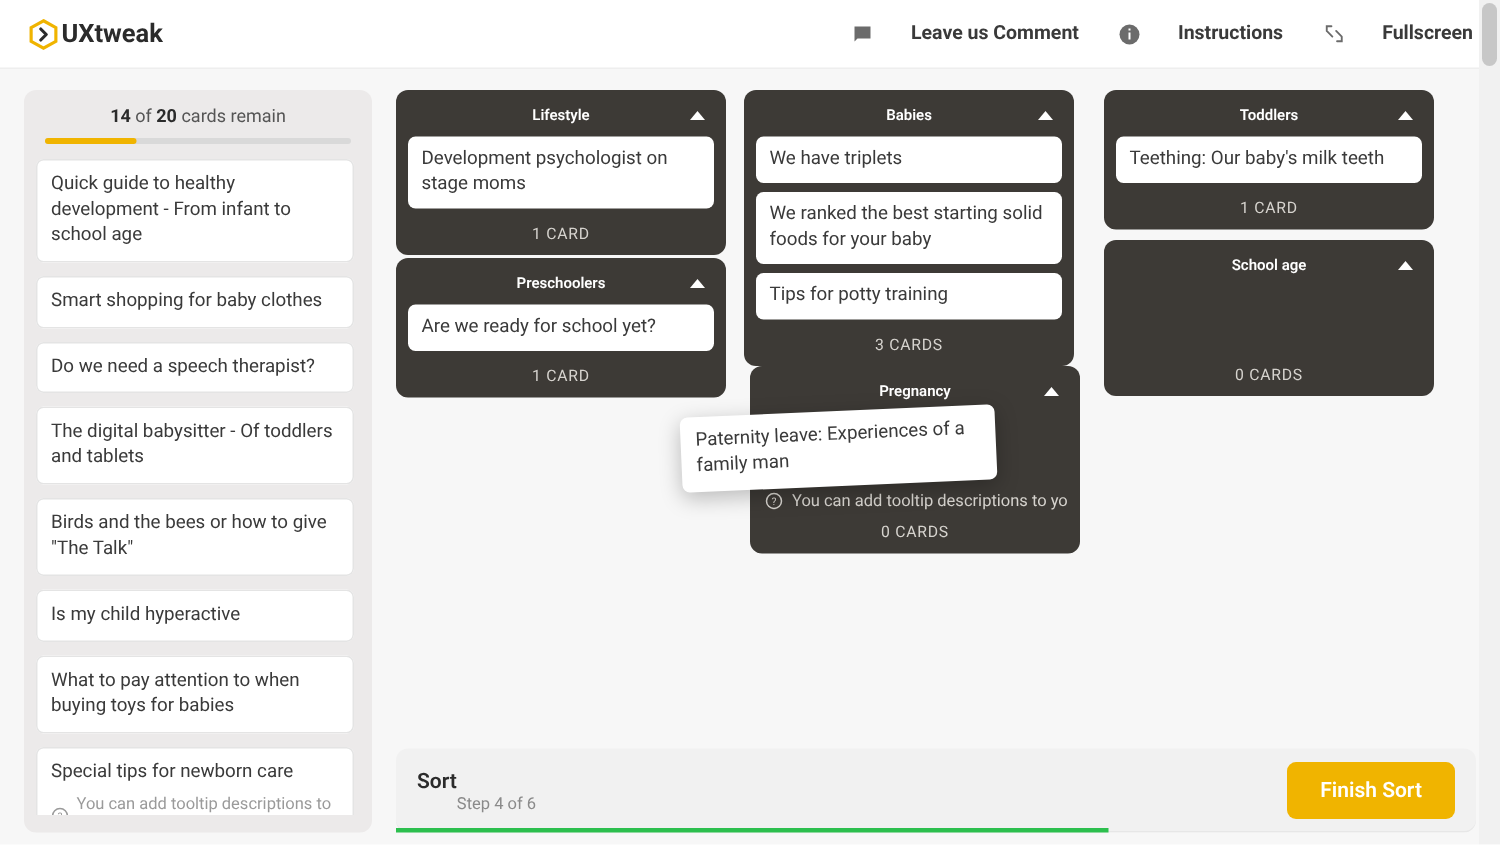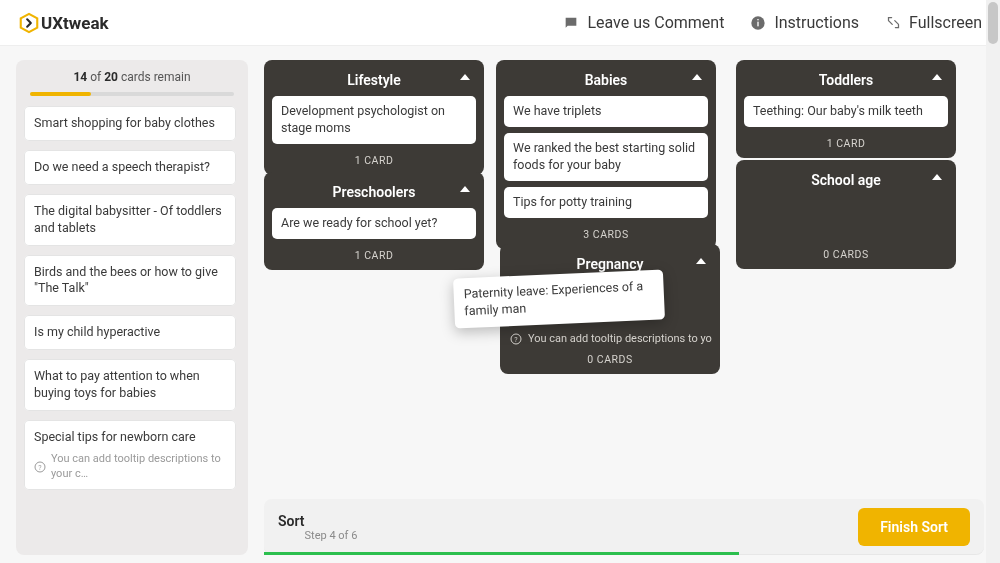--- a/index.html
+++ b/index.html
@@ -2,36 +2,36 @@
 <html><head>
 <meta charset="utf-8">
 <style>
 *{box-sizing:border-box;margin:0;padding:0;font-family:-apple-system,BlinkMacSystemFont,"Segoe UI",Roboto,Arial,sans-serif}
 html,body{width:1000px;height:563px;overflow:hidden;background:#fff}
 .shell{width:1000px;height:563px;position:relative;background:#f7f7f7}
 .topbar{height:46px;background:#fff;border-bottom:1px solid #eee;display:flex;align-items:center;padding:0 18px;justify-content:space-between}
 .logo{display:flex;align-items:center;gap:1px;font-weight:700;font-size:17px;color:#2b2b2b}
 .logo-hex{width:22px;height:22px}
 .top-actions{display:flex;align-items:center;gap:26px}
-.top-act{display:flex;align-items:center;gap:8px;font-size:16px;font-weight:400;color:#3a3a3a;cursor:pointer}
+.top-act{display:flex;align-items:center;gap:24px;font-size:13px;font-weight:700;color:#3a3a3a;cursor:pointer}
 .top-act .ic{width:16px;height:16px;display:flex;align-items:center;justify-content:center;color:#6b6b6b}
 .workspace{position:absolute;top:46px;left:0;right:0;bottom:0;padding:14px 16px 70px 16px}
 .sidebar{position:absolute;top:14px;left:16px;width:232px;bottom:8px;background:#eceaea;border-radius:8px;padding:10px 8px 8px;overflow:hidden}
 .side-head{text-align:center;font-size:12px;color:#555;margin-bottom:8px}
 .side-head b{color:#2b2b2b}
 .progress-track{height:4px;background:#d9d9d9;border-radius:2px;margin:0 6px 10px}
 .progress-fill{height:100%;background:#f0b400;border-radius:2px}
 .deck{overflow-y:auto;max-height:calc(100% - 40px);padding-right:4px}
 .card{background:#fff;border-radius:5px;padding:9px 10px;font-size:12.5px;color:#3a3a3a;margin-bottom:9px;line-height:1.35;cursor:grab;box-shadow:0 0 0 1px #e4e4e4 inset}
 .card.with-tip{position:relative}
 .tip-row{margin-top:6px;font-size:11px;color:#9a9a9a;display:flex;align-items:center;gap:5px}
 .tip-row svg{width:12px;height:12px;flex-shrink:0}
 .board{position:absolute;top:14px;left:264px;right:16px;bottom:70px}
 .cat{position:absolute;background:#3d3a36;border-radius:8px;padding:8px 8px 6px;color:#fff}
-.cat-head{display:flex;align-items:center;justify-content:center;position:relative;font-weight:600;font-size:14px;padding:4px 0 8px}
+.cat-head{display:flex;align-items:center;justify-content:center;position:relative;font-weight:600;font-size:10px;padding:4px 0 8px}
 .cat-chevron{position:absolute;right:6px;top:6px;width:0;height:0;border-left:5px solid transparent;border-right:5px solid transparent;border-bottom:6px solid #fff;cursor:pointer}
 .cat-card{background:#fff;color:#3a3a3a;border-radius:5px;padding:7px 9px;font-size:12.5px;line-height:1.35;margin-bottom:6px;cursor:grab}
 .cat-foot{text-align:center;font-size:10.5px;letter-spacing:.5px;color:#d6d3ce;padding:4px 0 2px}
 .cat-empty{height:48px}
 .cat-tip{display:flex;align-items:center;gap:6px;font-size:11px;color:#d6d3ce;padding:4px 2px;white-space:nowrap;overflow:hidden;text-overflow:ellipsis}
 .cat-tip svg{width:12px;height:12px;flex-shrink:0}
 .drag-card{position:absolute;background:#fff;border-radius:5px;padding:8px 10px;font-size:12.5px;color:#3a3a3a;line-height:1.35;box-shadow:0 4px 14px rgba(0,0,0,.25);transform:rotate(-2.5deg);cursor:grabbing}
 .footer{position:absolute;left:264px;right:16px;bottom:8px;height:56px;background:#f1f1f1;border-radius:8px;display:flex;align-items:center;justify-content:space-between;padding:0 14px;box-shadow:0 -1px 0 rgba(0,0,0,.04) inset}
 .footer-left{display:flex;flex-direction:row}
 .footer-title{font-size:14px;font-weight:600;color:#2b2b2b}
@@ -90,20 +90,21 @@
     <div class="side-head">
       <b>14</b>
       <span> of </span>
       <b>20</b>
       <span> cards remain</span>
     </div>
     <div class="progress-track">
       <div class="progress-fill" style="width:30%"></div>
     </div>
     <div class="deck">
+      <div class="card"><span>Quick guide to healthy development - From infant to school age</span></div>
       <div class="card"><span>Smart shopping for baby clothes</span></div>
       <div class="card"><span>Do we need a speech therapist?</span></div>
       <div class="card"><span>The digital babysitter - Of toddlers and tablets</span></div>
       <div class="card"><span>Birds and the bees or how to give "The Talk"</span></div>
       <div class="card"><span>Is my child hyperactive</span></div>
       <div class="card"><span>What to pay attention to when buying toys for babies</span></div>
       <div class="card with-tip">
         <span>Special tips for newborn care</span>
         <div class="tip-row">
           <svg viewBox="0 0 24 24">

